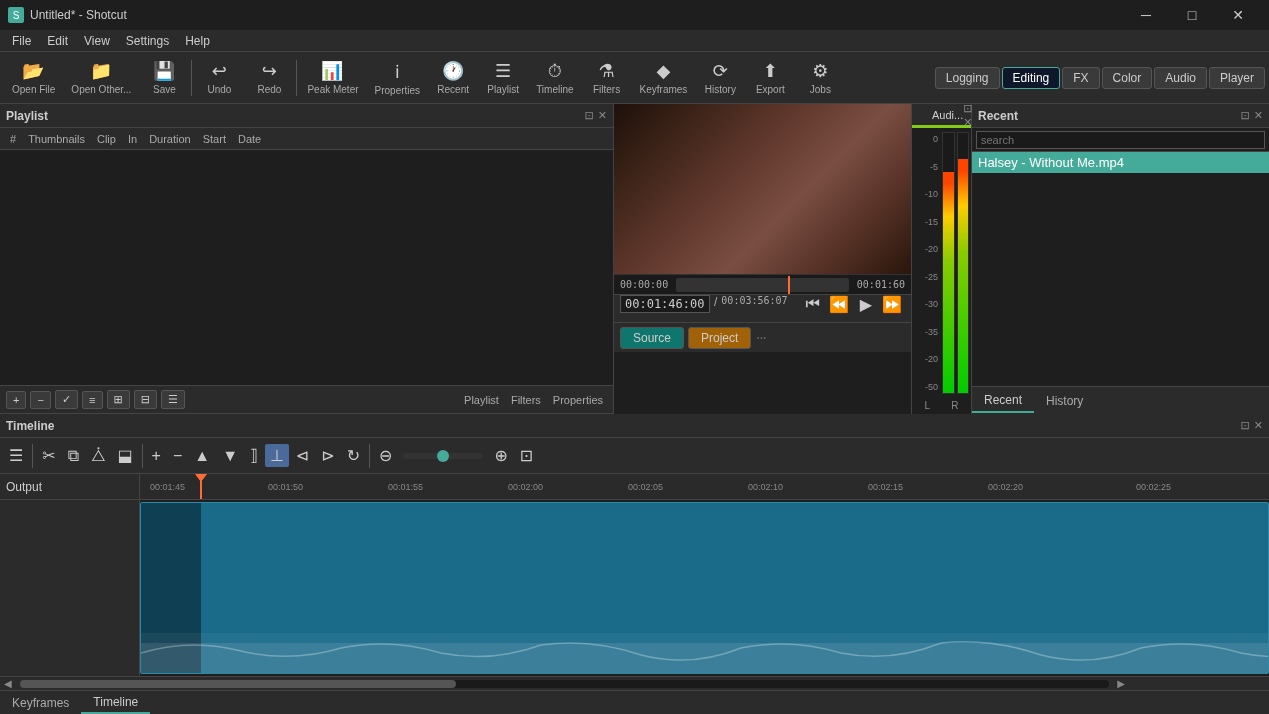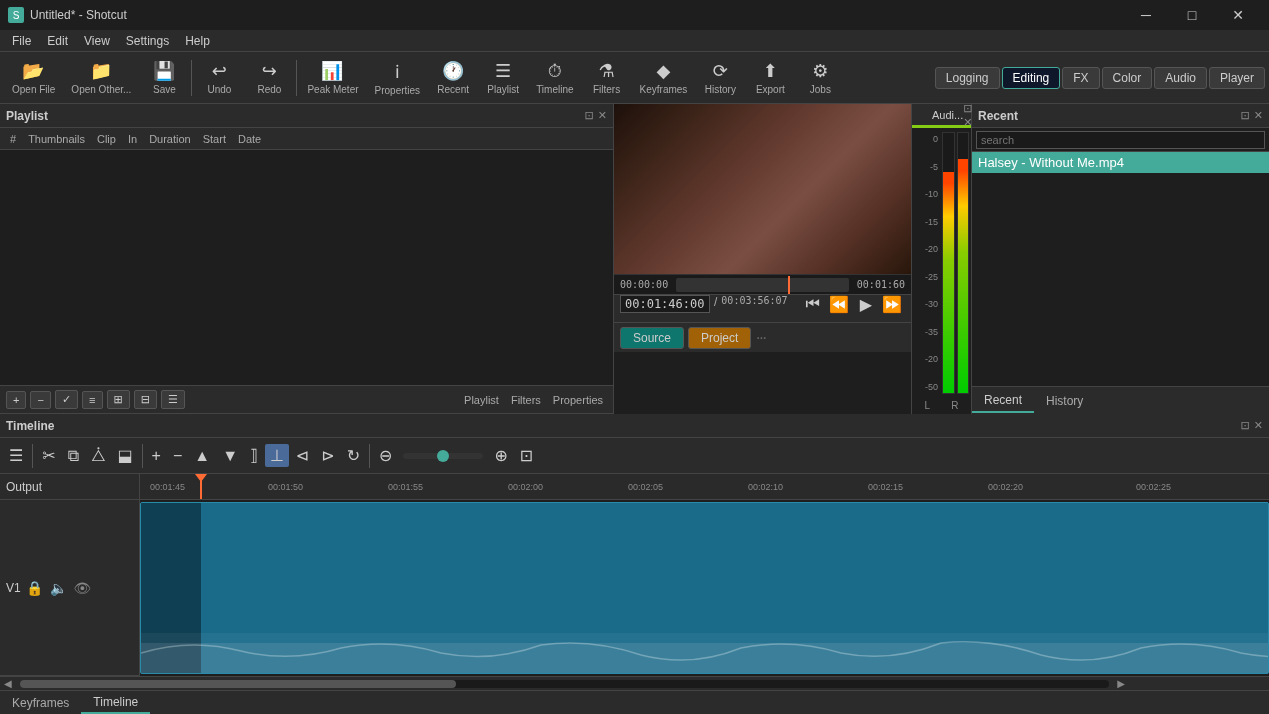--- a/index.html
+++ b/index.html
@@ -380,26 +380,20 @@
         <div class="zoom-handle"></div>
       </div>
       <button class="tl-btn">⊕</button>
       <button class="tl-btn">⊡</button>
     </div>
     <div id="timeline-content">
       <div id="track-labels">
         <div id="output-label">
           <span class="track-name">Output</span>
         </div>
-        <div id="v1-label">
-          <span class="track-name">V1</span>
-          <span class="track-icon">🔒</span>
-          <span class="track-icon">🔈</span>
-          <span class="track-icon">👁</span>
-        </div>
       </div>
       <div id="tracks-area">
         <div id="time-ruler">
           <span class="ruler-mark" style="left: 10px;">00:01:45</span>
           <span class="ruler-mark" style="left: 128px;">00:01:50</span>
           <span class="ruler-mark" style="left: 248px;">00:01:55</span>
           <span class="ruler-mark" style="left: 368px;">00:02:00</span>
           <span class="ruler-mark" style="left: 488px;">00:02:05</span>
           <span class="ruler-mark" style="left: 608px;">00:02:10</span>
           <span class="ruler-mark" style="left: 728px;">00:02:15</span>

